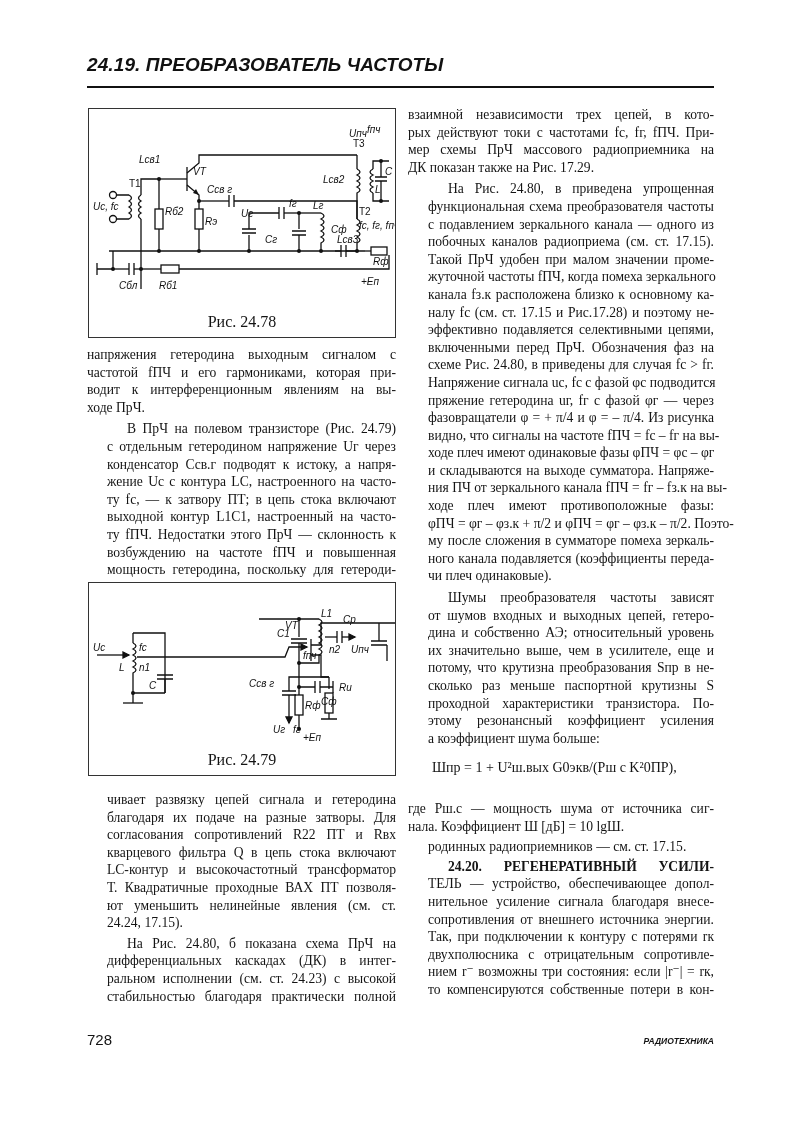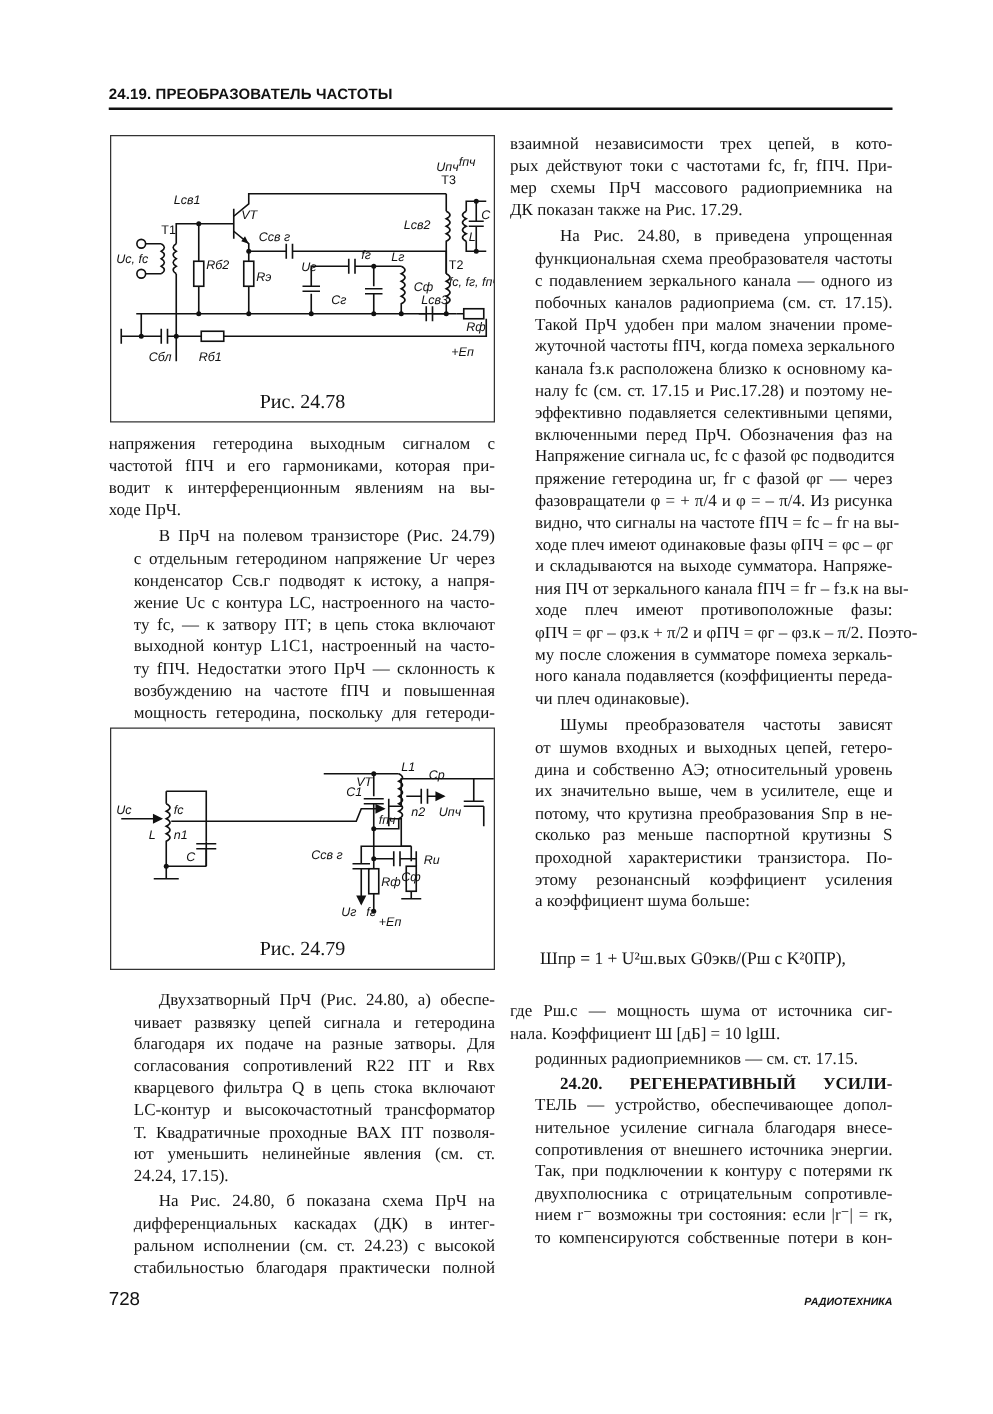--- a/index.html
+++ b/index.html
@@ -1,20 +1,20 @@
 <!DOCTYPE html>
 <html><head>
 <meta charset="utf-8">
 <style>
   html, body { margin: 0; padding: 0; background: #ffffff; }
   body { width: 794px; height: 1131px; position: relative; overflow: hidden;
          font-family: "Liberation Serif", "DejaVu Serif", serif; color: #141414; }
-  .hdr { position: absolute; left: 87px; top: 68px; width: 627px; height: 20px;
-         font-family: "Liberation Sans", sans-serif; font-size: 12px; font-weight: bold;
-         letter-spacing: 0.1px; color: #111; }
+  .hdr { position: absolute; left: 87px; top: 54px; width: 627px; height: 20px;
+         font-family: "Liberation Sans", sans-serif; font-size: 19px; font-weight: bold;
+         letter-spacing: 0.1px; color: #111; font-style: italic; }
   .hdr-rule { position: absolute; left: 87px; top: 86px; width: 627px; height: 2px; background: #111; }
   .col { position: absolute; font-size: 13.6px; line-height: 17.6px; text-align: justify; }
   .col-left { left: 87px; width: 309px; }
   .col-right { left: 408px; width: 306px; }
   .col p { margin: 0; text-indent: 20px; }
   .col p.noind { text-indent: 0; }
   .col .ln { display: block; text-align: justify; text-align-last: justify; white-space: nowrap; }
   .col .ln.last { text-align-last: left; }
   .fig { position: absolute; border: 1px solid #333; background: #fff; }
   .fig svg { position: absolute; left: 0; top: 0; }
@@ -241,21 +241,20 @@
     <text class="sv" x="262" y="70">Uпч</text>
     <text class="sv" x="232" y="122">Cф</text>
     <text class="sv" x="216" y="126">Rф</text>
     <text class="sv" x="214" y="158">+Eп</text>
   </svg>
   <div class="fig-cap" style="top:168px;">Рис. 24.79</div>
 </div>
 
 <div class="col col-left" style="top:791px;">
   <p>
-    <span class="ln" style="padding-left:20px;">Двухзатворный ПрЧ (Рис. 24.80, а) обеспе-</span>
     <span class="ln">чивает развязку цепей сигнала и гетеродина</span>
     <span class="ln">благодаря их подаче на разные затворы. Для</span>
     <span class="ln">согласования сопротивлений R22 ПТ и Rвх</span>
     <span class="ln">кварцевого фильтра Q в цепь стока включают</span>
     <span class="ln">LC-контур и высокочастотный трансформатор</span>
     <span class="ln">Т. Квадратичные проходные ВАХ ПТ позволя-</span>
     <span class="ln">ют уменьшить нелинейные явления (см. ст.</span>
     <span class="ln last">24.24, 17.15).</span>
   </p>
   <p style="margin-top:3px;">
@@ -277,20 +276,21 @@
     <span class="ln" style="padding-left:20px;">На Рис. 24.80, в приведена упрощенная</span>
     <span class="ln">функциональная схема преобразователя частоты</span>
     <span class="ln">с подавлением зеркального канала — одного из</span>
     <span class="ln">побочных каналов радиоприема (см. ст. 17.15).</span>
     <span class="ln">Такой ПрЧ удобен при малом значении проме-</span>
     <span class="ln">жуточной частоты fПЧ, когда помеха зеркального</span>
     <span class="ln">канала fз.к расположена близко к основному ка-</span>
     <span class="ln">налу fс (см. ст. 17.15 и Рис.17.28) и поэтому не-</span>
     <span class="ln">эффективно подавляется селективными цепями,</span>
     <span class="ln">включенными перед ПрЧ. Обозначения фаз на</span>
+    <span class="ln">схеме Рис. 24.80, в приведены для случая fс &gt; fг.</span>
     <span class="ln">Напряжение сигнала uс, fс с фазой φс подводится</span>
     <span class="ln">пряжение гетеродина uг, fг с фазой φг — через</span>
     <span class="ln">фазовращатели φ = + π/4 и φ = – π/4. Из рисунка</span>
     <span class="ln">видно, что сигналы на частоте fПЧ = fс – fг на вы-</span>
     <span class="ln">ходе плеч имеют одинаковые фазы φПЧ = φс – φг</span>
     <span class="ln">и складываются на выходе сумматора. Напряже-</span>
     <span class="ln">ния ПЧ от зеркального канала fПЧ = fг – fз.к на вы-</span>
     <span class="ln">ходе плеч имеют противоположные фазы:</span>
     <span class="ln">φПЧ = φг – φз.к + π/2 и φПЧ = φг – φз.к – π/2. Поэто-</span>
     <span class="ln">му после сложения в сумматоре помеха зеркаль-</span>

